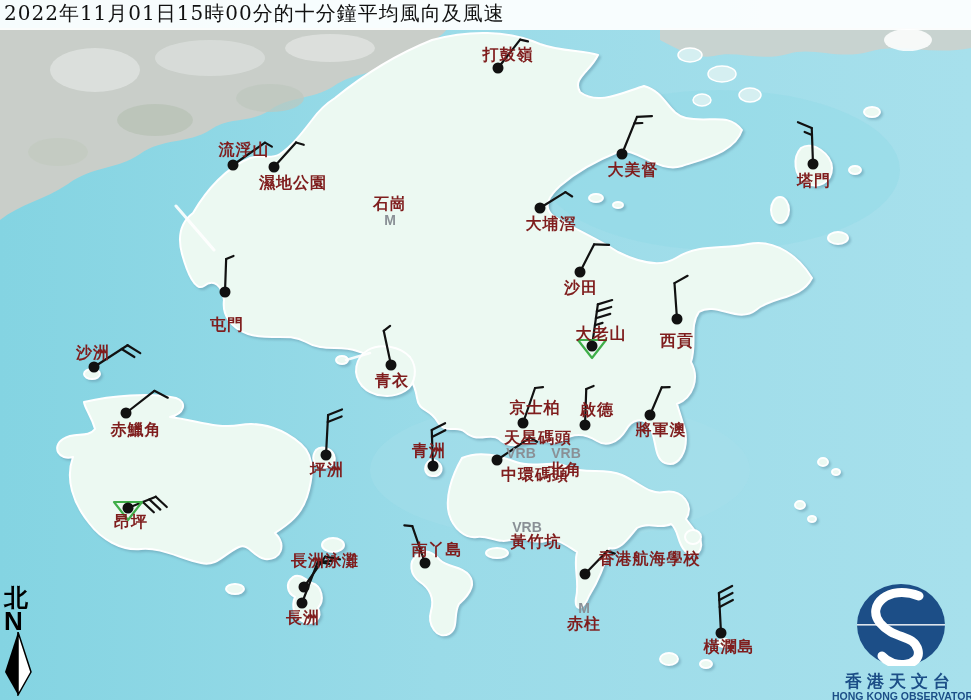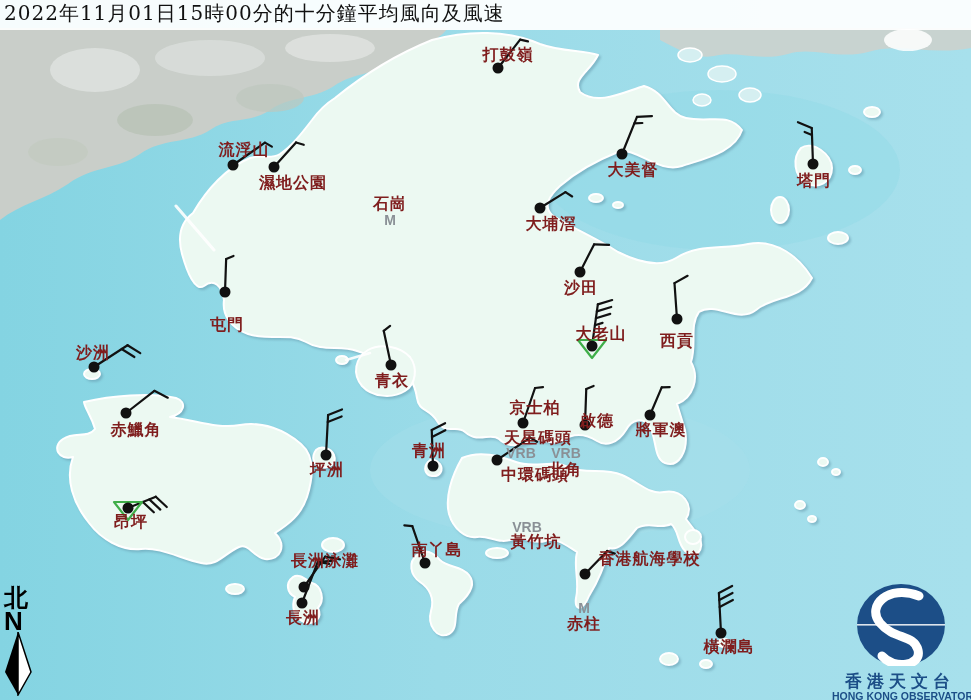--- a/index.html
+++ b/index.html
@@ -275,21 +275,21 @@
       <div class="st-label" style="left: 814px; top: 181px;">塔門</div>
       <div class="st-label" style="left: 551px; top: 224px;">大埔滘</div>
       <div class="st-label" style="left: 581px; top: 288px;">沙田</div>
       <div class="st-label" style="left: 677px; top: 305px; margin-top: 36px;">西貢</div>
       <div class="st-label" style="left: 227px; top: 308px; margin-top: 17px;">屯門</div>
       <div class="st-label" style="left: 601px; top: 334px;">大老山</div>
       <div class="st-label" style="left: 93px; top: 353px;">沙洲</div>
       <div class="st-label" style="left: 392px; top: 381px;">青衣</div>
       <div class="st-label" style="left: 136px; top: 430px;">赤鱲角</div>
       <div class="st-label" style="left: 535px; top: 408px;">京士柏</div>
-      <div class="st-label" style="left: 597px; top: 410px; margin-top: 11px;">啟德</div>
+      <div class="st-label" style="left: 597px; top: 410px;">啟德</div>
       <div class="st-label" style="left: 661px; top: 430px;">將軍澳</div>
       <div class="st-label" style="left: 327px; top: 470px;">坪洲</div>
       <div class="st-label" style="left: 429px; top: 451px;">青洲</div>
       <div class="st-label" style="left: 538px; top: 438px;">天星碼頭</div>
       <div class="gray-mark" style="left: 521px; top: 453px;">VRB</div>
       <div class="st-label" style="left: 565px; top: 470px;">北角</div>
       <div class="gray-mark" style="left: 566px; top: 453px;">VRB</div>
       <div class="st-label" style="left: 535px; top: 475px;">中環碼頭</div>
       <div class="st-label" style="left: 536px; top: 542px;">黃竹坑</div>
       <div class="gray-mark" style="left: 527px; top: 527px;">VRB</div>

